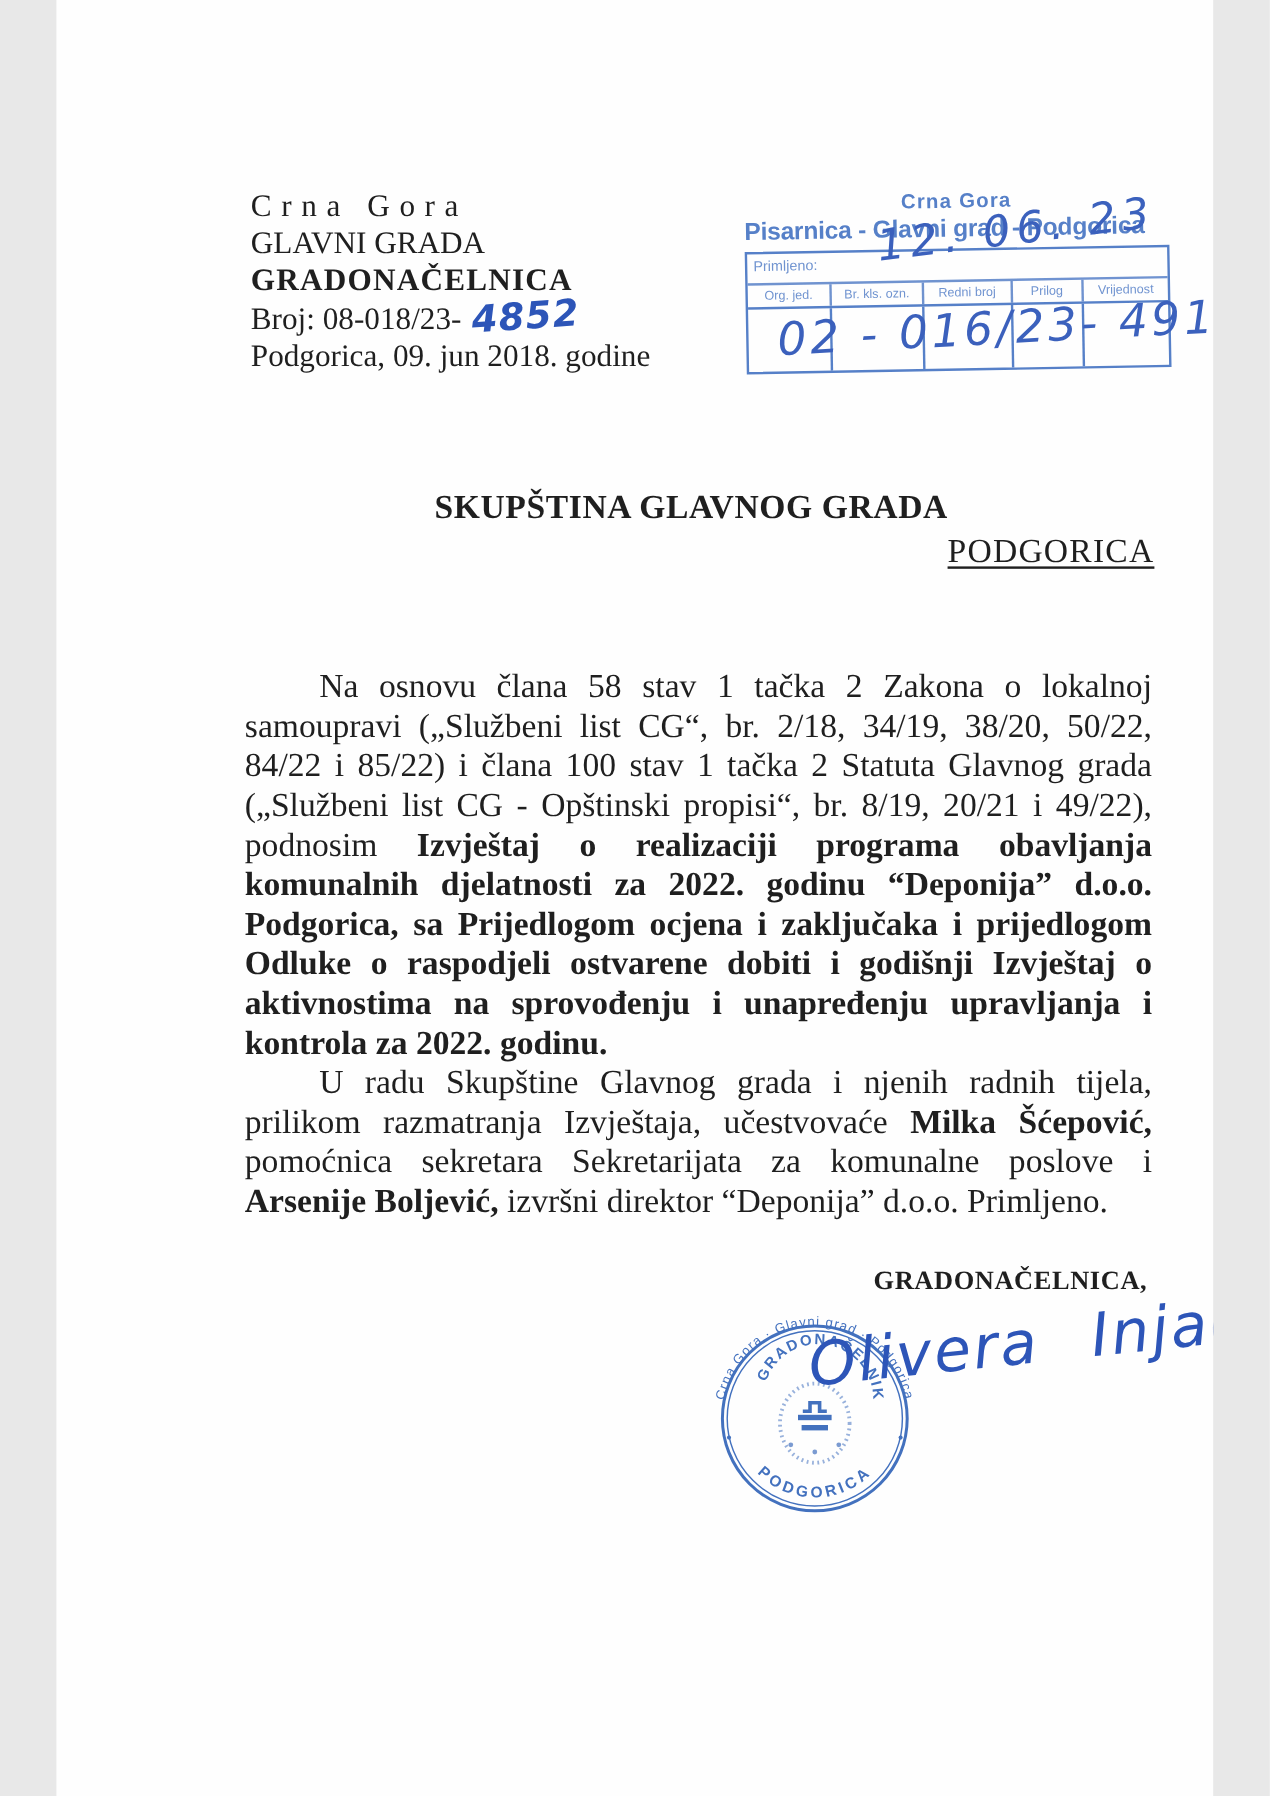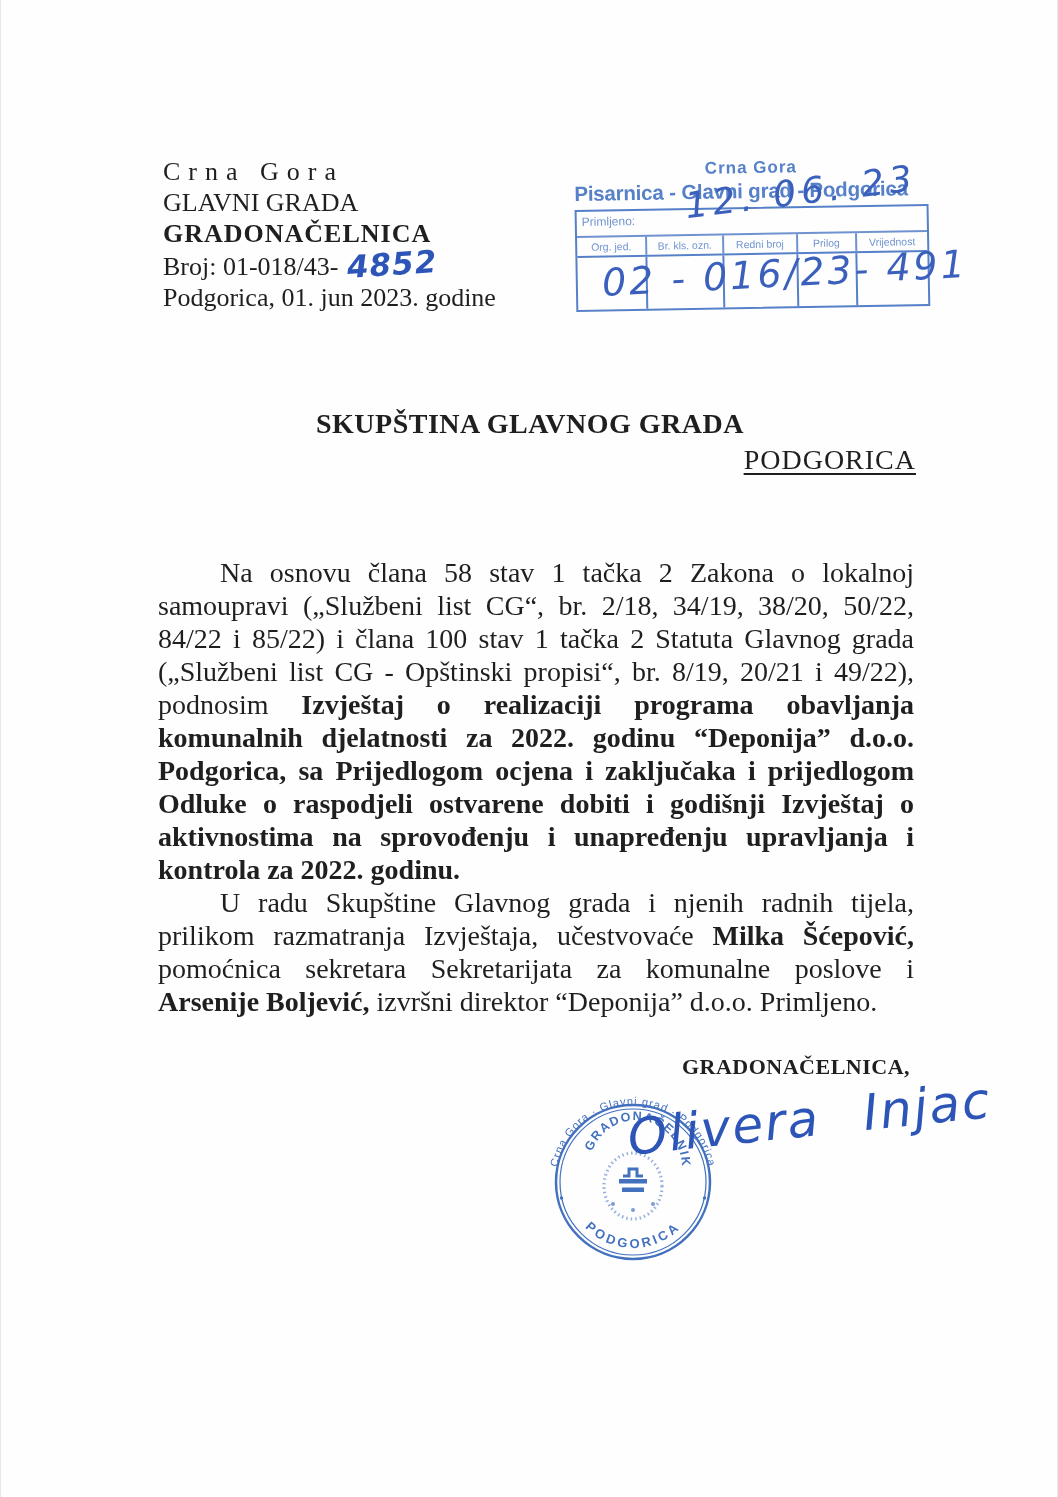--- a/index.html
+++ b/index.html
@@ -1,18 +1,18 @@
 <!DOCTYPE html>
 <html style="--stamp-blue: #4a77c4; --hand-blue: #2d55b8; --round-blue: #2f62b8; --ink: #1f1f1f;"><head>
 <meta charset="utf-8">
 <style>
   * { margin:0; padding:0; box-sizing:border-box; }
   html,body { background:#e8e8e8; }
   .page {
-    position:relative; width:1056px; height:1497px; margin:0 auto;
+    position:relative; width:964px; height:1497px; margin:0 auto;
     background:#fefefe; overflow:hidden;
     font-family:"Liberation Serif", serif; color:#1f1f1f;
   }
   
   .letterhead { position:absolute; left:162px; top:156px; font-size:26px; line-height:31px; }
   .lh-country { letter-spacing:8px; }
   .lh-office { font-weight:bold; letter-spacing:1px; }
   .handwriting {
     font-family:"DejaVu Sans", sans-serif; font-style:italic;
     color:var(--hand-blue,#2d55b8);
@@ -63,23 +63,23 @@
 </head>
 <body>
 
 <div class="page">
 
   <div class="letterhead">
     <div class="lh-country">Crna Gora</div>
     <div>GLAVNI GRADA</div>
     <div class="lh-office">GRADONAČELNICA</div>
     <div>
-      <span>Broj: 01-018/43-</span><span class="handwriting hw-number">4852</span>
+      <span>Broj: 08-018/23-</span><span class="handwriting hw-number">4852</span>
     </div>
-    <div>Podgorica, 01. jun 2023. godine</div>
+    <div>Podgorica, 09. jun 2018. godine</div>
   </div>
 
   <div class="rstamp">
     <div class="rs-country">Crna Gora</div>
     <div class="rs-office">Pisarnica - Glavni grad - Podgorica</div>
     <div class="rs-table">
       <div class="rs-row1">Primljeno:</div>
       <div class="rs-row2">
           <div class="rs-cell">Org. jed.</div>
           <div class="rs-cell">Br. kls. ozn.</div>

